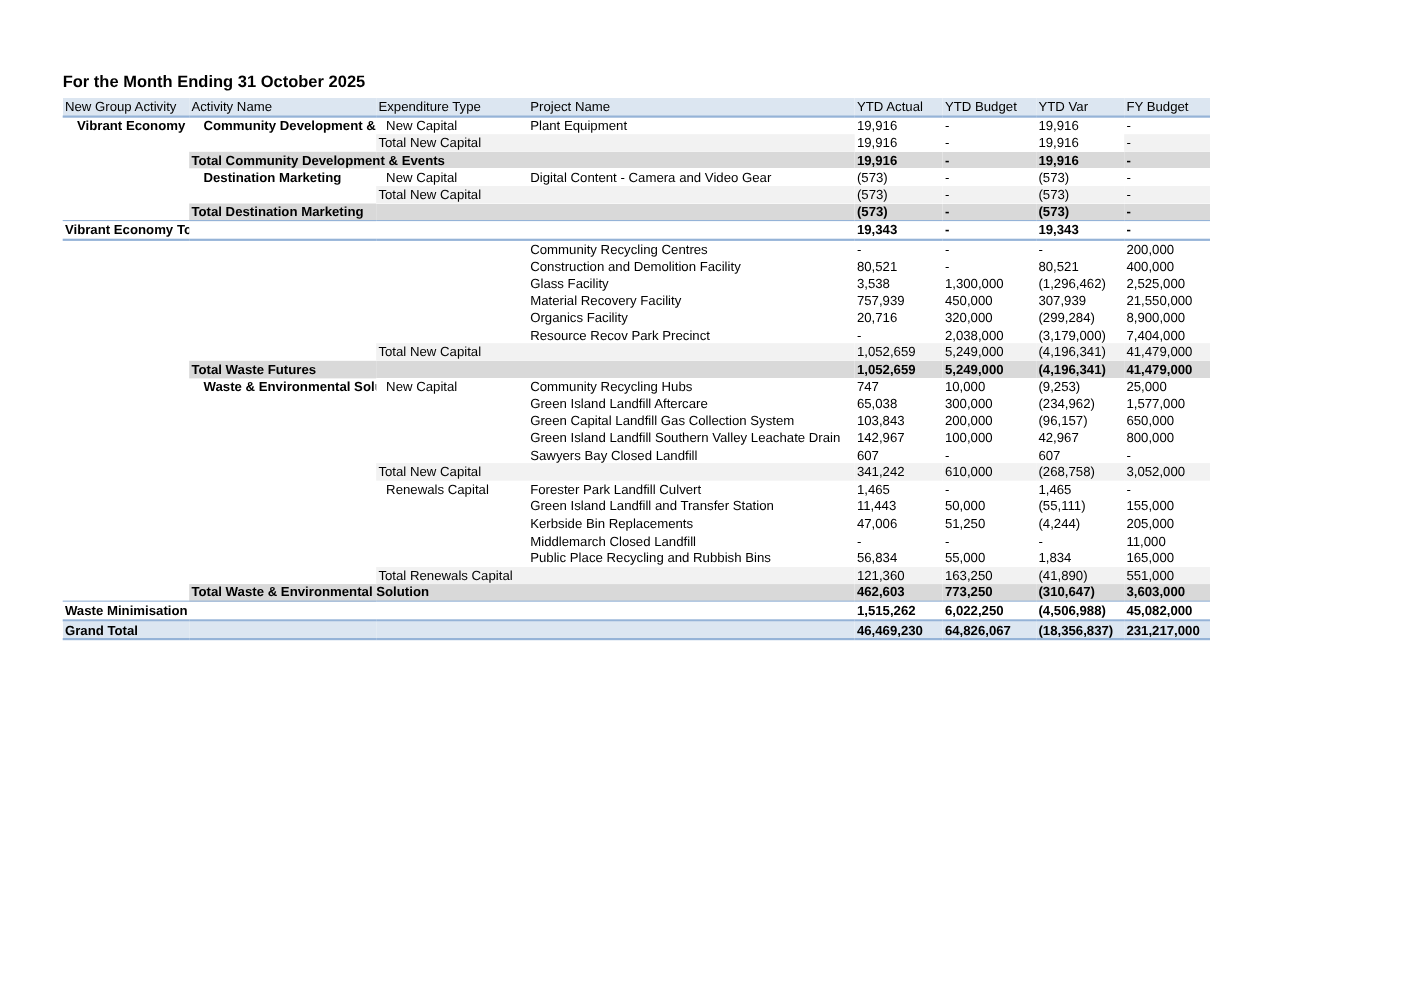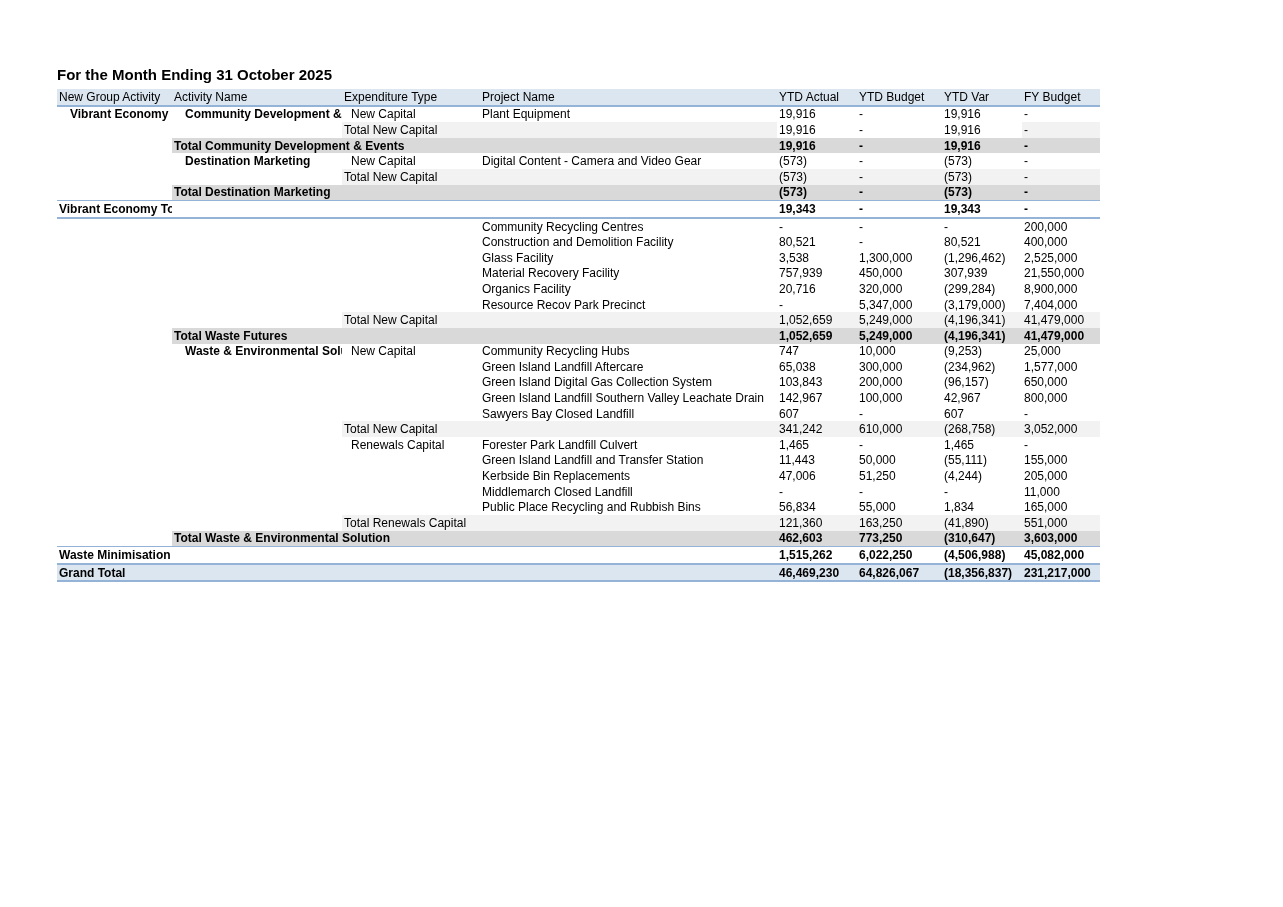--- a/index.html
+++ b/index.html
@@ -191,21 +191,21 @@
           <td class="c6 num">320,000</td>
           <td class="c7 num">(299,284)</td>
           <td class="c8 num">8,900,000</td>
         </tr>
         <tr class="detail">
           <td class="c1"></td>
           <td class="c2"></td>
           <td class="c3"></td>
           <td class="c4">Resource Recov Park Precinct</td>
           <td class="c5 num">-</td>
-          <td class="c6 num">5,347,000</td>
+          <td class="c6 num">2,038,000</td>
           <td class="c7 num">(3,179,000)</td>
           <td class="c8 num">7,404,000</td>
         </tr>
         <tr class="subtotal">
           <td class="c1"></td>
           <td class="c2"></td>
           <td class="c3">Total New Capital</td>
           <td class="c4"></td>
           <td class="c5 num">1,052,659</td>
           <td class="c6 num">5,249,000</td>
@@ -239,21 +239,21 @@
           <td class="c4">Green Island Landfill Aftercare</td>
           <td class="c5 num">65,038</td>
           <td class="c6 num">300,000</td>
           <td class="c7 num">(234,962)</td>
           <td class="c8 num">1,577,000</td>
         </tr>
         <tr class="detail">
           <td class="c1"></td>
           <td class="c2"></td>
           <td class="c3"></td>
-          <td class="c4">Green Island Digital Gas Collection System</td>
+          <td class="c4">Green Capital Landfill Gas Collection System</td>
           <td class="c5 num">103,843</td>
           <td class="c6 num">200,000</td>
           <td class="c7 num">(96,157)</td>
           <td class="c8 num">650,000</td>
         </tr>
         <tr class="detail">
           <td class="c1"></td>
           <td class="c2"></td>
           <td class="c3"></td>
           <td class="c4">Green Island Landfill Southern Valley Leachate Drain</td>

